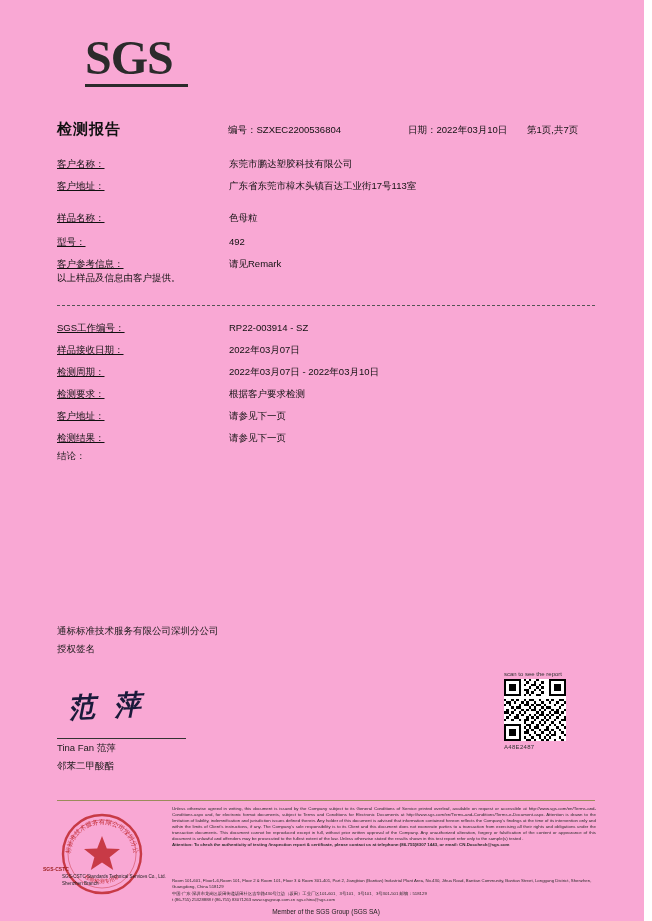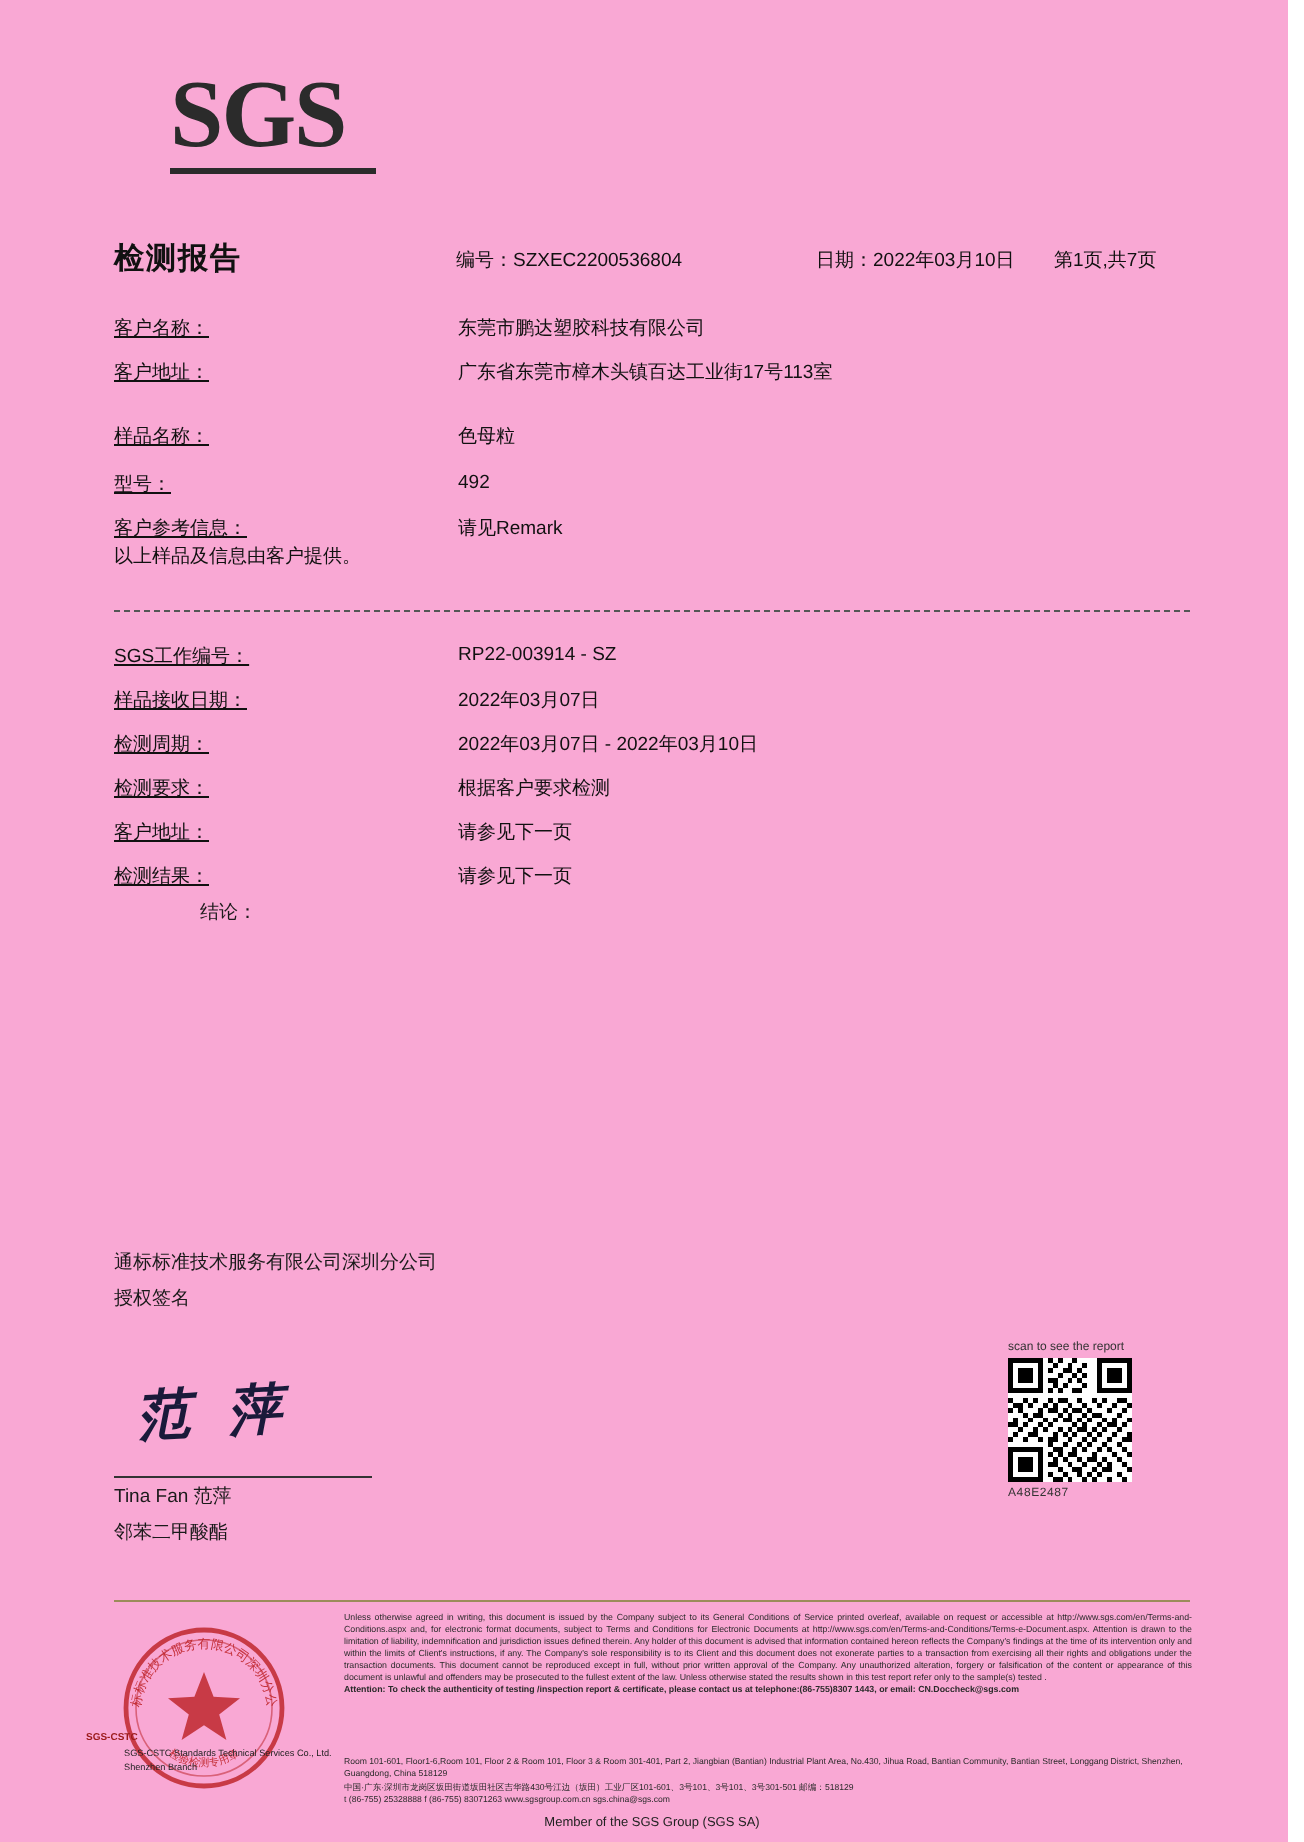--- a/index.html
+++ b/index.html
@@ -105,21 +105,20 @@
     width: 538px;
     border-top: 1px dashed #555;
     height: 0;
   }
   
   .concl-label {
     position: absolute;
     left: 57px;
     top: 450px;
     font-size: 9.5px;
-    margin-left: 43px;
   }
   .concl-body {
     position: absolute;
     left: 217px;
     top: 450px;
     width: 378px;
     font-size: 9.5px;
     line-height: 1.55;
     text-align: justify;
   }

